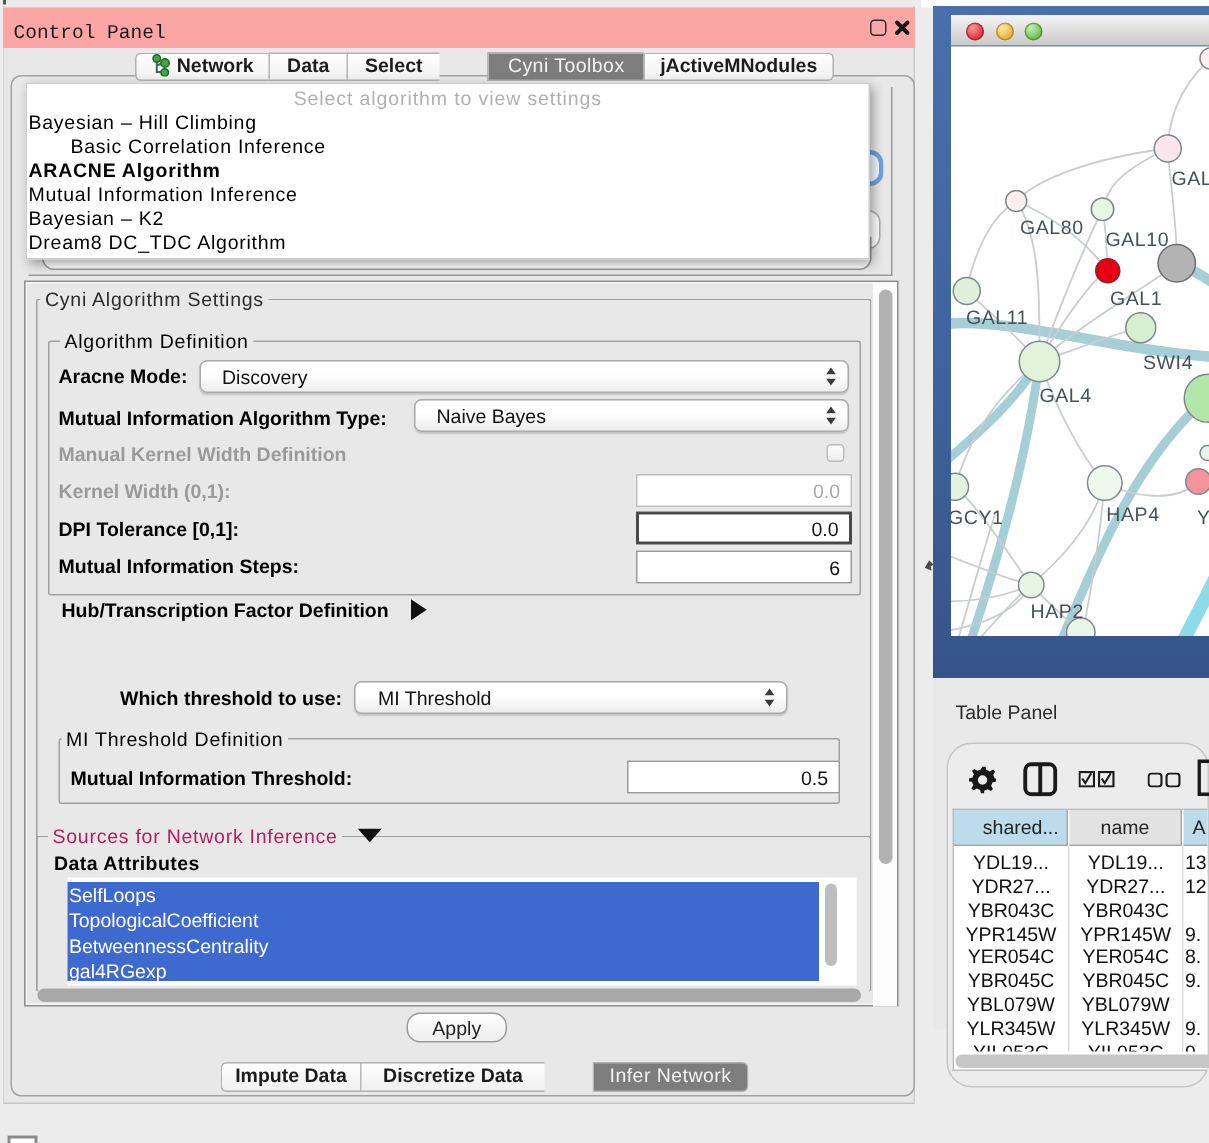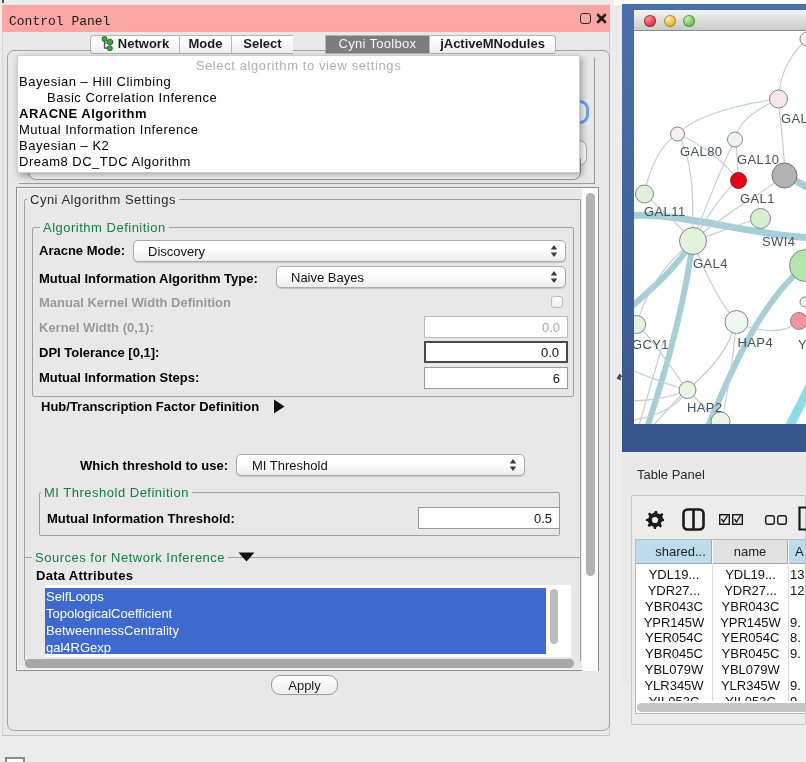--- a/index.html
+++ b/index.html
@@ -33,21 +33,21 @@
 
 
 #spane { left:16px; top:187px; width:583px; height:484px; border:1px solid #8d8d8d; background:#e8e8e8; box-shadow:inset 0 0 0 1px #f6f6f6; }
 #vsb-track { left:565px; top:1px; width:16px; height:482px; background:#fdfdfd; }
 #vsb-thumb { left:569px; top:5px; width:9px; height:383px; background:#b2b2b2; border-radius:5px; }
 #hsb-thumb { left:8px; top:471px; width:549px; height:9px; background:#a8a8a8; border-radius:5px; }
 
 
 .group { border:1px solid #a0a0a0; border-radius:2px; }
 .glabel { position:absolute; top:-8px; left:5px; background:#e8e8e8; padding:0 3px; font-size:13px; white-space:nowrap; letter-spacing:0.5px; }
-.blab { color:#15803d; }
+.blab { color:#000000; }
 .grlab { color:#28cf28; }
 
 .combo { background:linear-gradient(#ffffff 40%,#ededed); border:1px solid #ababab; border-radius:5px; box-shadow:0 1px 1px rgba(0,0,0,0.15); font-size:13px; color:#111; display:flex; align-items:center; }
 .combo .arr { position:absolute; right:6px; top:50%; transform:translateY(-50%); width:10px; height:15px; }
 .tfield { background:#fff; border:1px solid #ababab; font-size:13px; color:#111; display:flex; align-items:center; justify-content:flex-end; padding-right:7px; }
 
 
 #popup { left:17px; top:55px; width:563px; height:118px; background:#ffffff; border:1px solid #cccccc; box-shadow:2px 3px 7px rgba(0,0,0,0.35); font-size:13px; }
 #popup .hint { position:absolute; top:2px; left:0; width:100%; text-align:center; color:#b0b0b0; letter-spacing:0.6px; }
 #popup .it { position:absolute; left:1px; font-size:13px; color:#000; white-space:nowrap; letter-spacing:0.5px; }
@@ -63,21 +63,21 @@
 #dlist-thumb { left:550px; top:589px; width:8px; height:55px; background:#bdbdbd; border-radius:5px; }
 
 
 #netwin { left:622px; top:4px; width:184px; height:448px; background:linear-gradient(180deg,#4a70ab 0%,#3e639c 55%,#365489 100%); }
 #nettitle { left:634px; top:10px; width:172px; height:21px; background:linear-gradient(#f4f4f4,#cacaca); border-bottom:1px solid #8e8e8e; }
 .tl { position:absolute; top:4.5px; width:12px; height:12px; border-radius:50%; }
 #netcanvas { left:634px; top:31px; width:172px; height:393px; background:#ffffff; overflow:hidden; }
 
 #tpanel-bg { left:622px; top:452px; width:184px; height:234px; background:#e9e9e9; }
 #tpanel-title { position:absolute; left:15px; top:15px; font-size:13px; color:#2a2a2a; }
-#twin { position:absolute; left:9px; top:43px; width:175px; height:230px; background:#ececec; border:1px solid #c6c6c6; border-radius:2px; }
+#twin { position:absolute; left:9px; top:43px; width:175px; height:230px; background:#ececec; border:1px solid #c6c6c6; border-radius:17px; }
 #tinner { position:absolute; left:3px; top:43px; width:170px; height:175px; background:#ffffff; border:1px solid #bbbbbb; border-right:none; overflow:hidden; }
 #tinner .rows { position:absolute; left:0; top:0; width:100%; height:161px; overflow:hidden; }
 .thead { position:absolute; top:0; height:24px; font-size:13px; color:#222; display:flex; align-items:center; justify-content:center; border-right:1px solid #a8a8a8; border-bottom:1px solid #a8a8a8; }
 .trow { position:absolute; width:100%; font-size:13px; color:#111; }
 .tcell { position:absolute; text-align:center; }
 #tscroll { position:absolute; left:5px; top:207px; width:170px; height:9px; background:#c6c6c6; border-radius:5px 0 0 5px; }
 </style>
 </head>
 <body>
 <div id="stage">
@@ -155,47 +155,52 @@
       </svg>
     </div>
 
   <div class="abs group" style="left:39px; top:492px; width:521px; height:44px;">
     <span class="glabel blab" style="left:1px;">MI Threshold Definition</span>
   </div>
   <div class="abs b13" style="left:47px; top:511px;">Mutual Information Threshold:</div>
   <div class="abs tfield" style="left:418px; top:507px; width:142px; height:22px; border-color:#9a9a9a;">0.5</div>
 
   <div class="abs group" style="left:24px; top:557px; width:557px; height:104px; border-bottom:none;">
-    <span class="glabel" style="left:7px; color:#15803d;">Sources for Network Inference</span>
+    <span class="glabel" style="left:7px; color:#be185d;">Sources for Network Inference</span>
   </div>
   <svg class="abs" style="left:238px; top:552px;" width="17" height="10" viewBox="0 0 17 10">
       <path d="M0.5 0.5 L16.5 0.5 L8.5 9.5 Z" fill="#111"></path>
     </svg>
   <div class="abs b13" style="left:36px; top:568px; letter-spacing:0.3px;">Data Attributes</div>
 
   <div id="dlist" class="abs">
     <div class="sel"></div>
     <div class="li" style="top:4px;">SelfLoops</div>
     <div class="li" style="top:21px;">TopologicalCoefficient</div>
     <div class="li" style="top:38px;">BetweennessCentrality</div>
     <div class="li" style="top:55px;">gal4RGexp</div>
   </div>
   <div id="dlist-thumb" class="abs"></div>
 
   <div id="apply" class="abs">Apply</div>
 
+  <div id="bottabs" class="abs tabbar">
+    <div class="tab first" style="width:93px;">Impute Data</div>
+    <div class="tab" style="width:123px;">Discretize Data</div>
+    <div class="tab sel last" style="width:104px;">Infer Network</div>
+  </div>
 
   <div id="toptabs" class="abs tabbar">
     <div class="tab first" style="width:89px;"><svg width="13" height="15" viewBox="0 0 13 15" style="margin-right:4px;">
           <path d="M3.5 4 L3.5 12 L8.5 12 M3.5 7.5 L8.5 6" stroke="#4a5a66" stroke-width="1.3" fill="none"></path>
           <circle cx="3.5" cy="3" r="2.5" fill="#44a348" stroke="#1d6b1d"></circle>
           <circle cx="9" cy="6" r="2.8" fill="#44a348" stroke="#1d6b1d"></circle>
           <circle cx="8.8" cy="12.3" r="2.5" fill="#44a348" stroke="#1d6b1d"></circle>
         </svg>Network</div>
-    <div class="tab" style="width:52px;">Mode</div>
+    <div class="tab" style="width:52px;">Data</div>
     <div class="tab" style="width:62px;">Select</div>
     <div class="tab sel" style="width:104px;">Cyni Toolbox</div>
     <div class="tab last" style="width:127px;">jActiveMNodules</div>
   </div>
 
   <div id="popup" class="abs">
     <div class="hint">Select algorithm to view settings</div>
     <div class="it" style="top:17.5px;">Bayesian – Hill Climbing</div>
     <div class="it" style="top:33.5px;padding-left:28px;">Basic Correlation Inference</div>
     <div class="it" style="top:49.5px; font-weight:bold;">ARACNE Algorithm</div>

